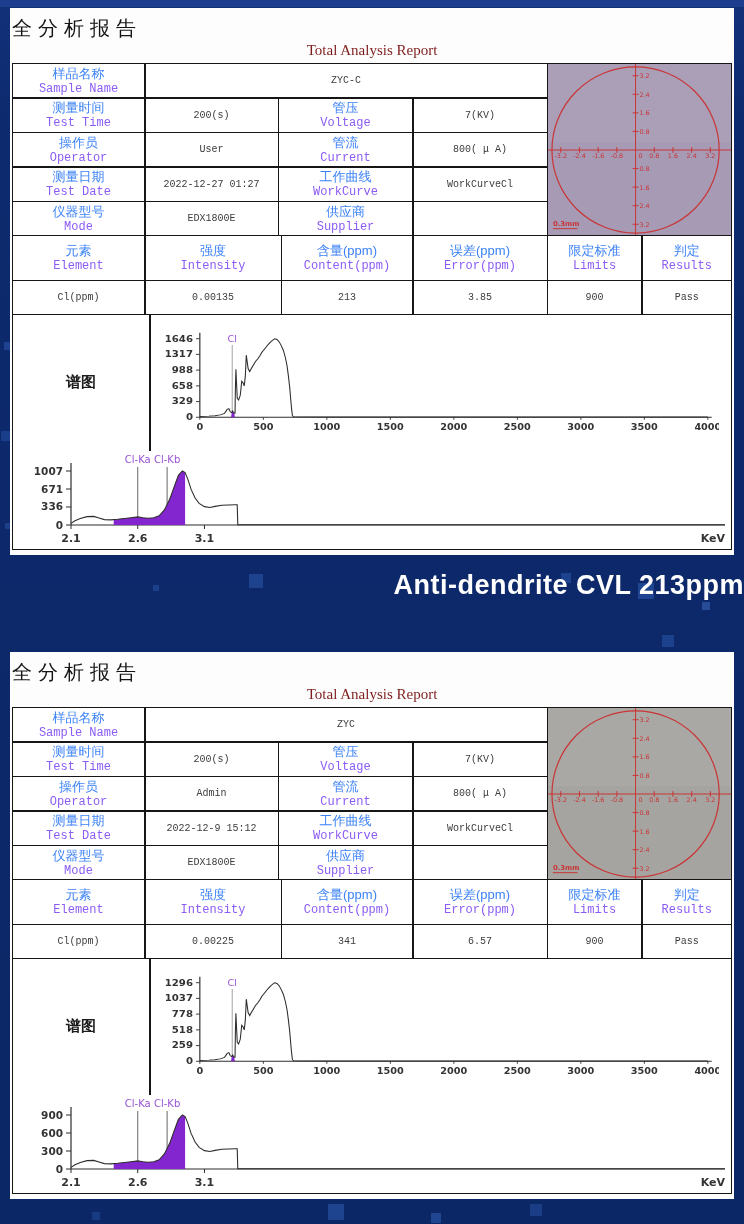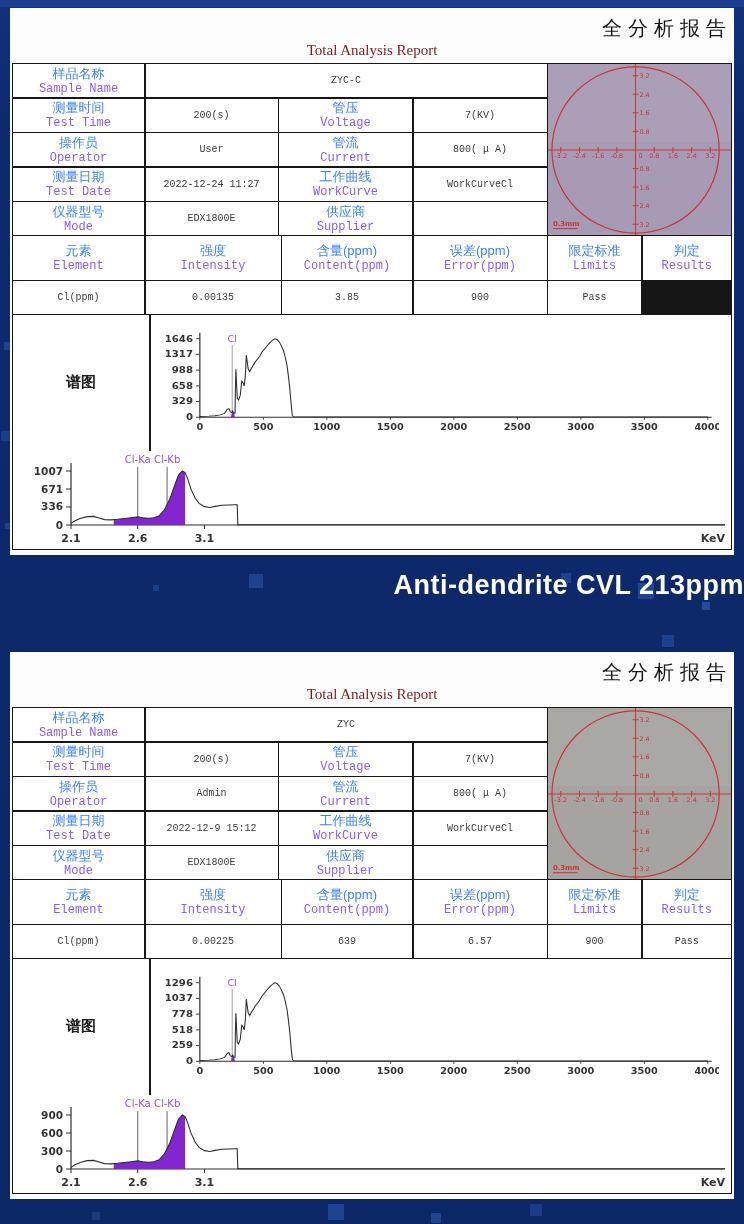--- a/index.html
+++ b/index.html
@@ -22,21 +22,21 @@
       705px 880px 0 0 rgba(40,84,168,.5), 668px 960px 0 -2px rgba(47,95,185,.35),
       710px 1040px 0 1px rgba(47,95,185,.4), 690px 1120px 0 -1px rgba(47,95,185,.45),
       648px 1180px 0 -2px rgba(62,115,210,.4), 330px 1206px 0 2px rgba(47,95,185,.5),
       430px 1212px 0 -1px rgba(62,115,210,.4), 90px 1210px 0 -2px rgba(47,95,185,.35),
       530px 1204px 0 0 rgba(40,84,168,.5), 2px 340px 0 -2px rgba(62,115,210,.35),
       0px 430px 0 -1px rgba(47,95,185,.4), 2px 520px 0 -3px rgba(62,115,210,.3);
   }
   .report{position:absolute;left:10px;width:724px;background:#fdfdfd;padding:2px 2px 5px 2px;}
   #report-0{top:8px;}
   #report-1{top:652px;}
-  .title-cn{text-align:right;font-family:"DejaVu Serif",serif;font-weight:normal;font-size:20px;color:#141414;margin-top:5px;letter-spacing:6px;}
+  .title-cn{text-align:left;font-family:"DejaVu Serif",serif;font-weight:normal;font-size:20px;color:#141414;margin-top:5px;letter-spacing:6px;}
   .title-en{text-align:center;font-family:"Liberation Serif",serif;font-weight:normal;font-size:15px;color:#7f1d1d;margin-bottom:4px;}
   .grid{display:grid;background:#161616;border:1.5px solid #161616;gap:1.5px;width:720px;}
   .info-grid{grid-template-columns:131px 132px 133px 133px 1fr;grid-auto-rows:33px;}
   .elem-grid{grid-template-columns:131px 135px 130px 133px 93px 1fr;margin-top:-1.5px;}
   .elem-grid .lab{height:44px;}
   .elem-grid .val{height:33px;}
   .cell{background:#fff;display:flex;flex-direction:column;align-items:center;justify-content:center;overflow:hidden;}
   .lab .cn{font-size:13px;font-weight:normal;color:#3b82f6;line-height:16px;white-space:nowrap;}
   .lab .en{font-family:"Liberation Mono",monospace;font-size:12px;color:#8b5cf6;line-height:14px;white-space:nowrap;}
   .val{font-family:"Liberation Mono",monospace;font-size:10px;color:#3c3c3c;white-space:nowrap;}
@@ -129,21 +129,21 @@
     <div class="cell lab">
         <span class="cn">管流</span>
         <span class="en">Current</span>
       </div>
     <div class="cell val">800( μ A)</div>
 
     <div class="cell lab">
         <span class="cn">测量日期</span>
         <span class="en">Test Date</span>
       </div>
-    <div class="cell val">2022-12-24 11:27</div>
+    <div class="cell val">2022-12-27 01:27</div>
     <div class="cell lab">
         <span class="cn">工作曲线</span>
         <span class="en">WorkCurve</span>
       </div>
     <div class="cell val">WorkCurveCl</div>
 
     <div class="cell lab">
         <span class="cn">仪器型号</span>
         <span class="en">Mode</span>
       </div>
@@ -175,20 +175,21 @@
     <div class="cell lab">
         <span class="cn">限定标准</span>
         <span class="en">Limits</span>
       </div>
     <div class="cell lab">
         <span class="cn">判定</span>
         <span class="en">Results</span>
       </div>
     <div class="cell val">Cl(ppm)</div>
     <div class="cell val">0.00135</div>
+    <div class="cell val">213</div>
     <div class="cell val">3.85</div>
     <div class="cell val">900</div>
     <div class="cell val">Pass</div>
   </div>
 
   <div class="spec-grid">
     <div class="cell spec-label">谱图</div>
     <div class="cell chart-cell">
       <svg class="spec" viewBox="0 0 574 134" preserveAspectRatio="none">
           <line x1="38" y1="7" x2="38" y2="108" stroke="#2d2d2d" stroke-width="1.2"></line>
@@ -382,21 +383,21 @@
     <div class="cell lab">
         <span class="cn">限定标准</span>
         <span class="en">Limits</span>
       </div>
     <div class="cell lab">
         <span class="cn">判定</span>
         <span class="en">Results</span>
       </div>
     <div class="cell val">Cl(ppm)</div>
     <div class="cell val">0.00225</div>
-    <div class="cell val">639</div>
+    <div class="cell val">341</div>
     <div class="cell val">6.57</div>
     <div class="cell val">900</div>
     <div class="cell val">Pass</div>
   </div>
 
   <div class="spec-grid">
     <div class="cell spec-label">谱图</div>
     <div class="cell chart-cell">
       <svg class="spec" viewBox="0 0 574 134" preserveAspectRatio="none">
           <line x1="38" y1="7" x2="38" y2="108" stroke="#2d2d2d" stroke-width="1.2"></line>

